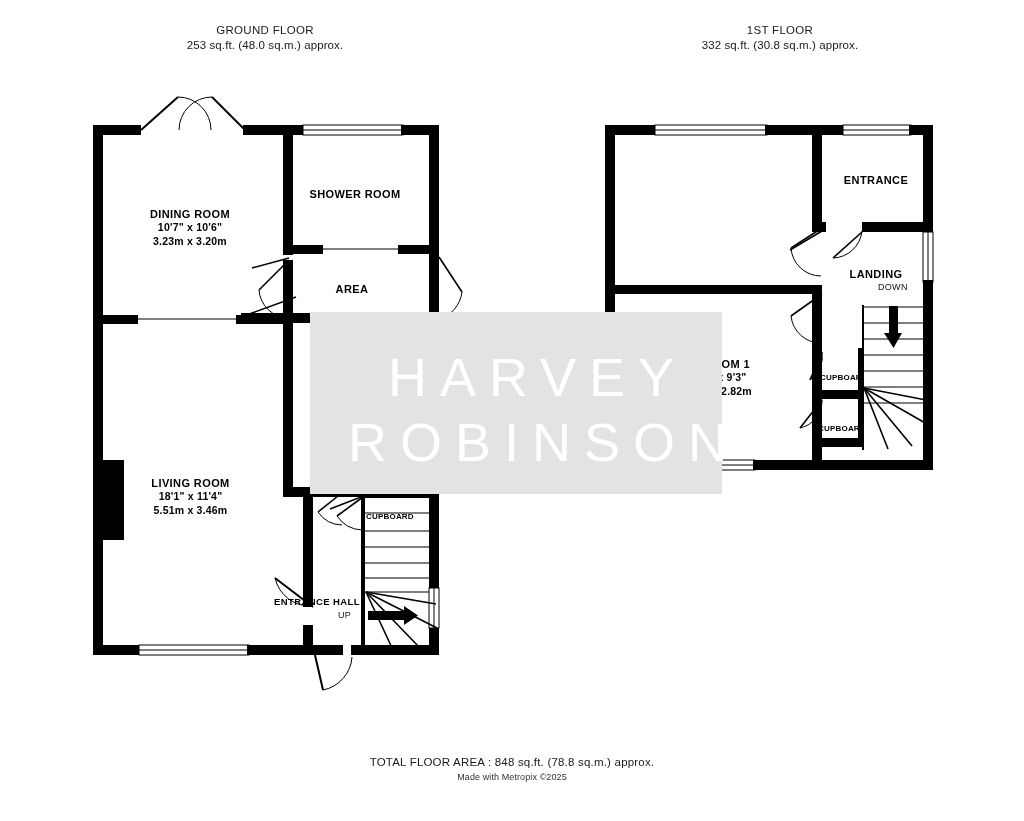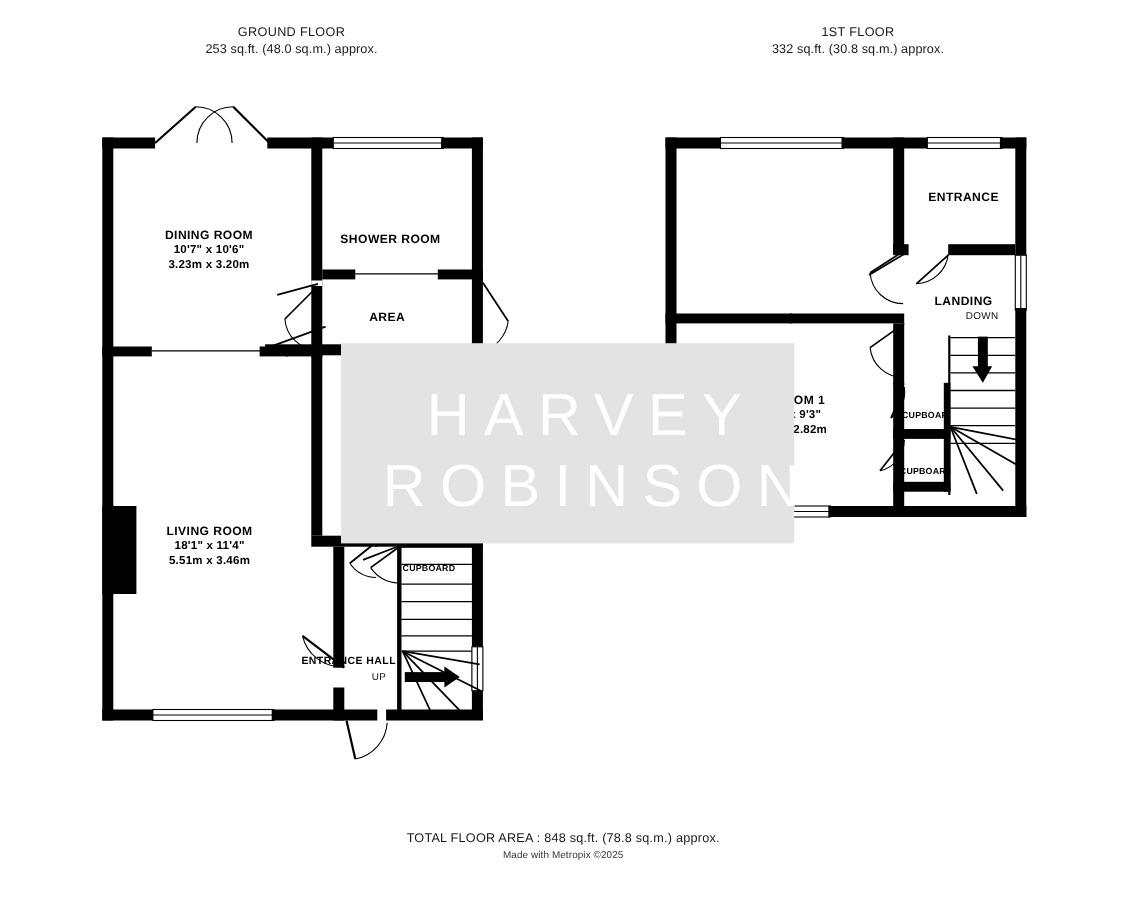--- a/index.html
+++ b/index.html
@@ -335,21 +335,21 @@
   <div class="watermark-band"></div>
   <div class="watermark-text" id="wm-line2">ROBINSON</div>
   <div class="watermark-text" id="wm-line1">HARVEY</div>
 
   <div class="room-label" style="left:125px; top:207px; width:130px;">
     <div class="room-name">DINING ROOM</div>
     <div class="room-dim">10'7"  x 10'6"</div>
     <div class="room-dim">3.23m  x 3.20m</div>
   </div>
 
-  <div class="room-label" style="left:290px; top:187px; width:130px;margin-top:24px;">
+  <div class="room-label" style="left:290px; top:187px; width:130px;">
     <div class="room-name">SHOWER ROOM</div>
   </div>
 
   <div class="room-label" style="left:312px; top:282px; width:80px;">
     <div class="room-name">AREA</div>
   </div>
 
   <div class="room-label" style="left:288px; top:386px; width:130px;">
     <div class="room-name">KITCHEN</div>
     <div class="room-dim">8'8"  x 8'5"</div>

